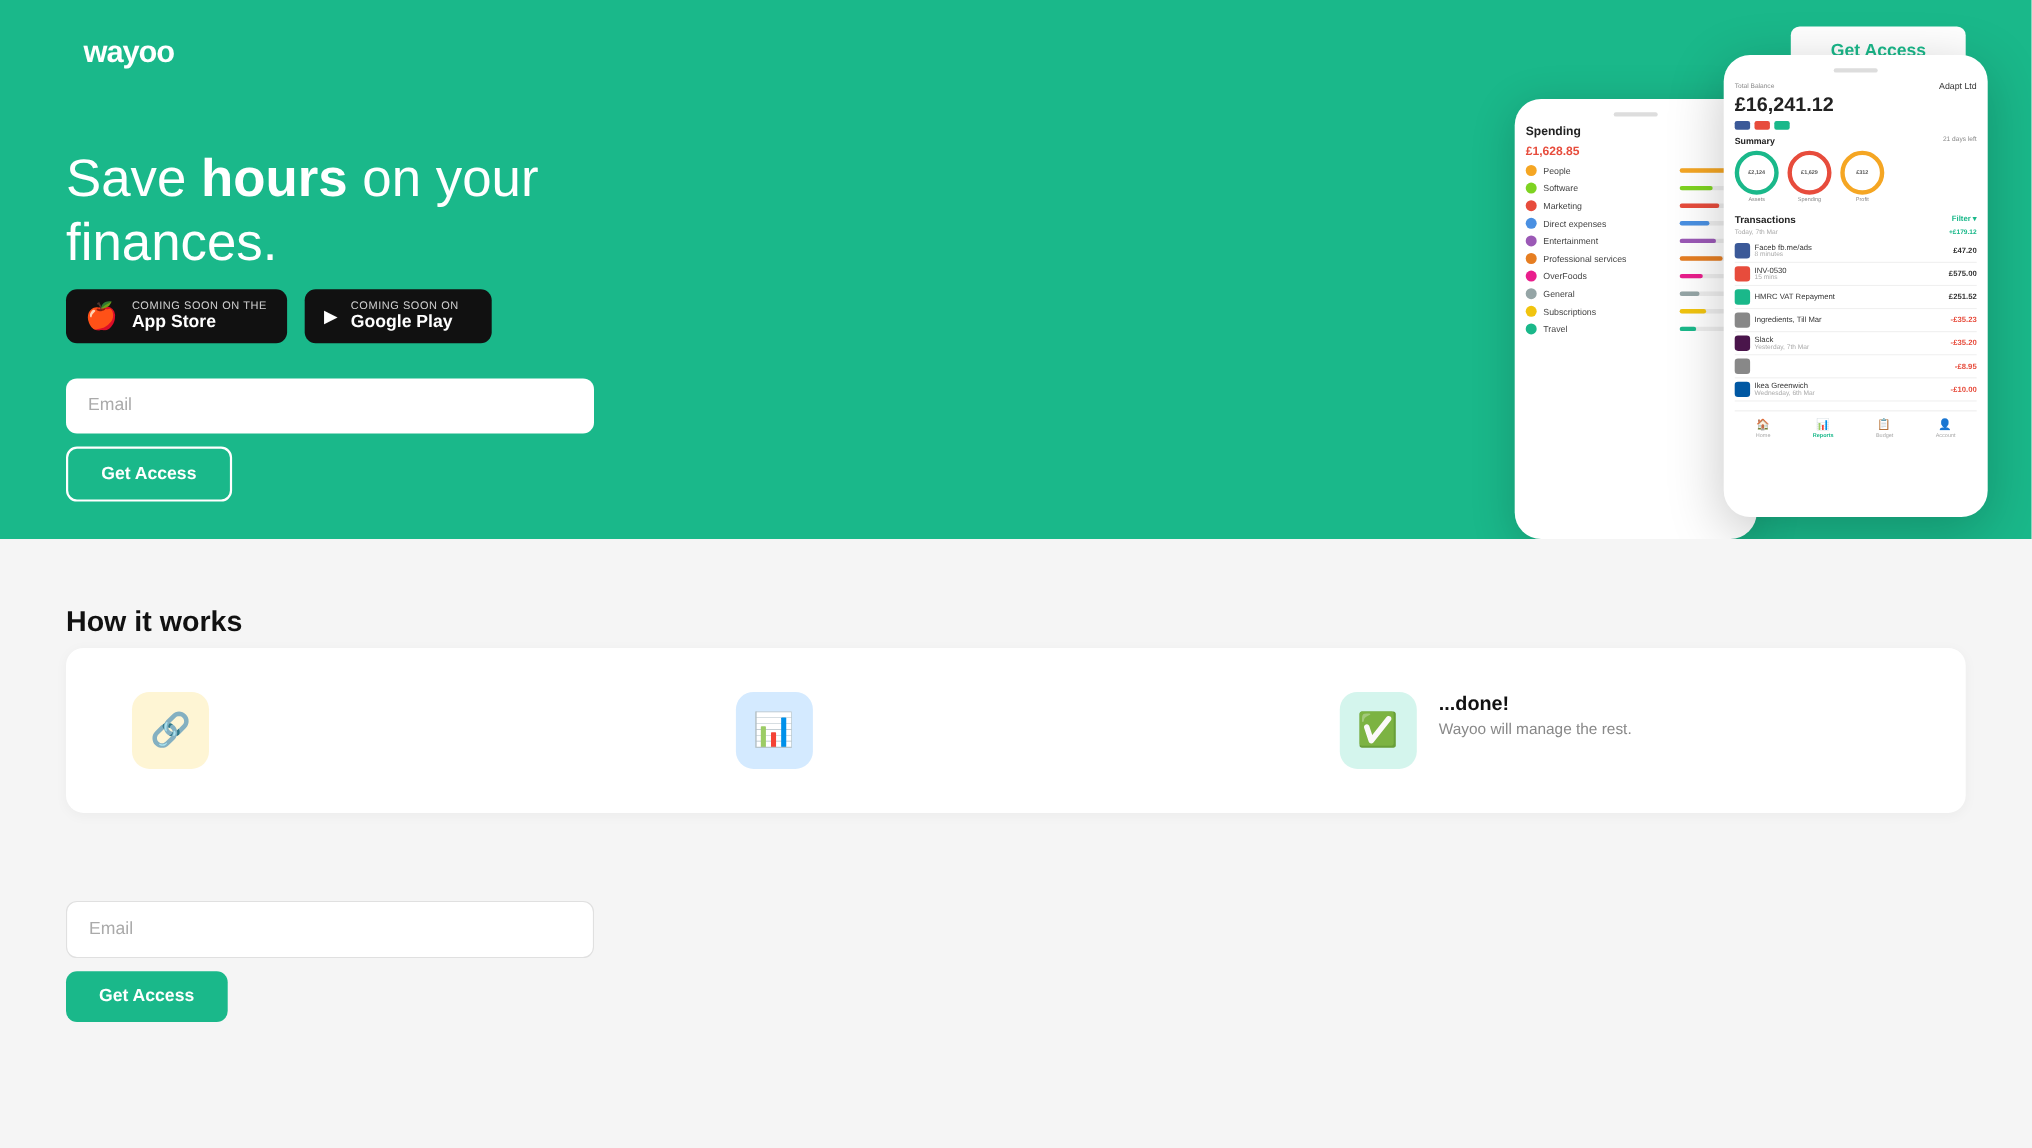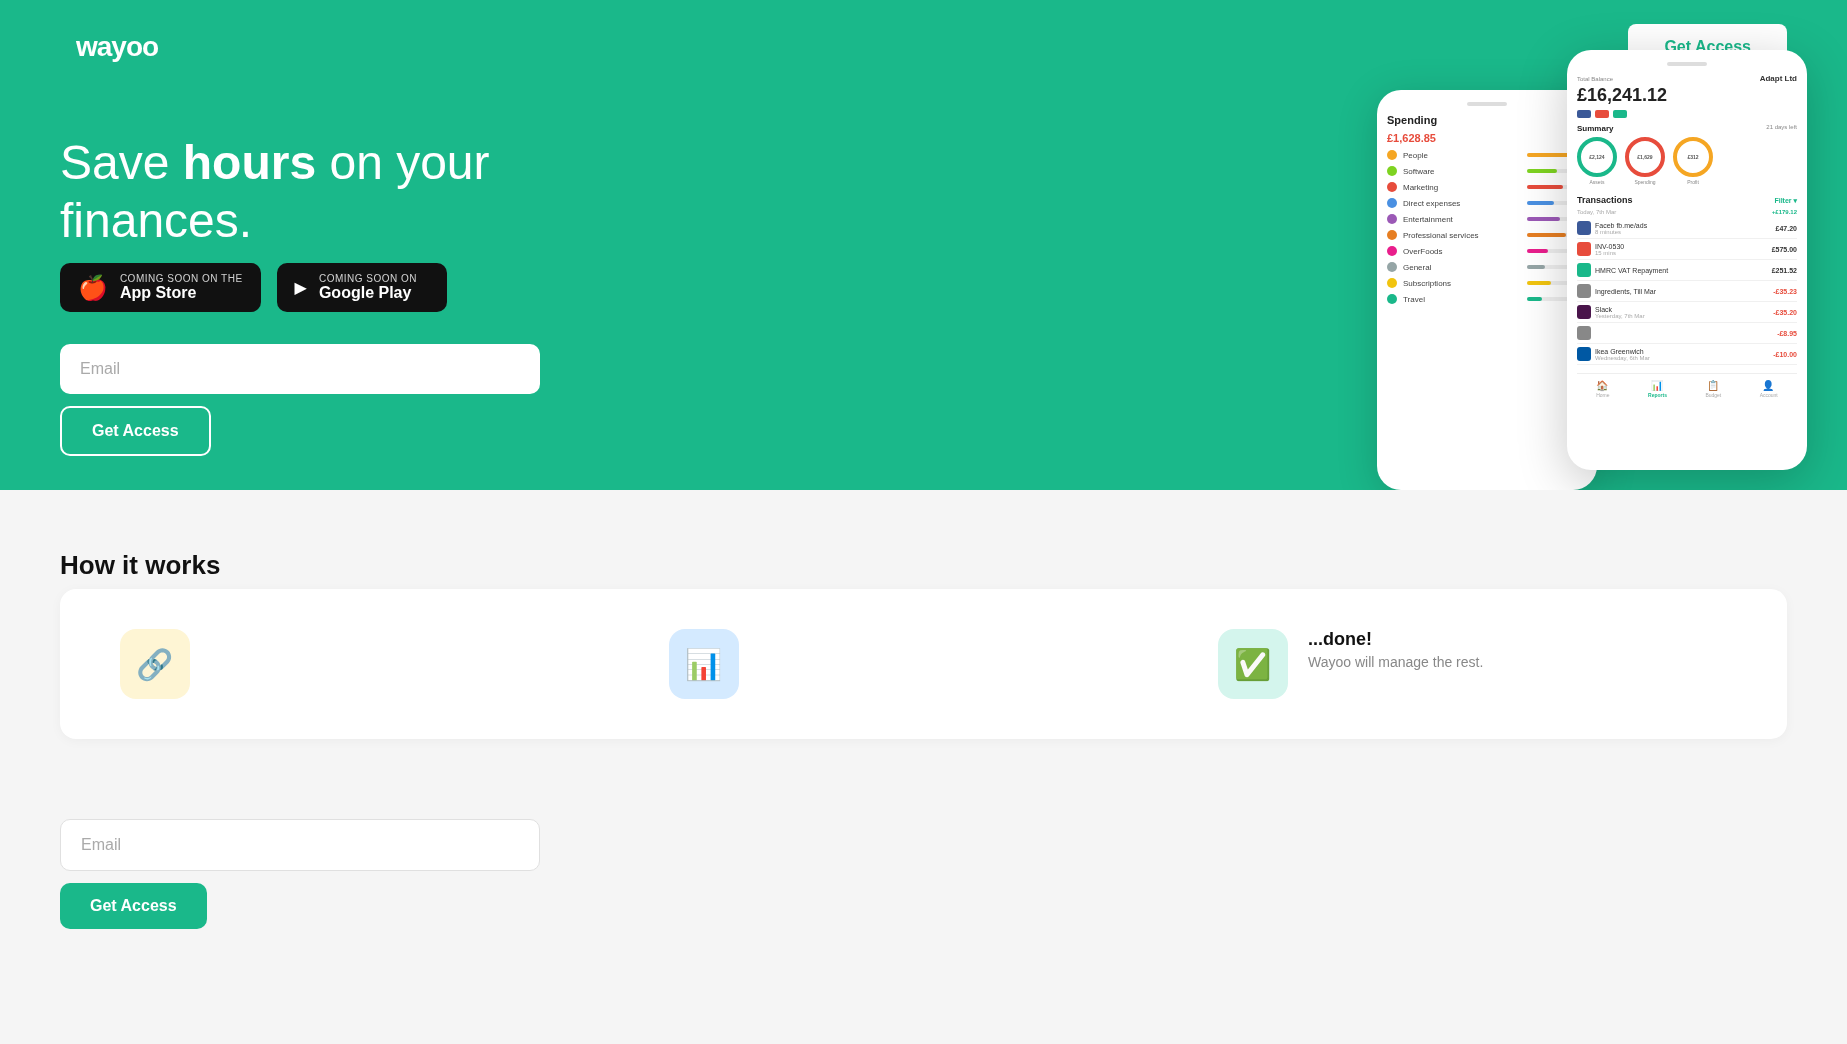--- a/index.html
+++ b/index.html
@@ -393,21 +393,21 @@
       min-width: 170px;
     }
 
     .trans-section-title {
       font-size: 9px;
       font-weight: 700;
       color: #222;
       margin-bottom: 4px;
       display: flex;
       justify-content: space-between;
-      align-items: flex-end;
+      align-items: flex-start;
     }
 
     .filter-btn {
       font-size: 7px;
       color: #1ab88a;
     }
   </style>
 </head>
 <body>
 
@@ -529,21 +529,21 @@
     </div>
           </div>
       </div>
     </div>
 
     <div class="phone-front">
       <div class="phone-screen">
         <div class="phone-top-bar"></div>
         <div style="display:flex;justify-content:space-between;align-items:center;margin-bottom:2px">
           <span style="font-size:6px;color:#888">Total Balance</span>
-          <span style="font-size:8px;color:#333;font-weight:700">Adapt Ltd</span>
+          <span style="font-size:8px;color:#333;font-weight:400">Adapt Ltd</span>
         </div>
         <div class="front-total">£16,241.12</div>
         <div style="display:flex;gap:4px;margin-bottom:6px">
           <span style="background:#3b5998;width:14px;height:8px;border-radius:2px;display:inline-block"></span>
           <span style="background:#e74c3c;width:14px;height:8px;border-radius:2px;display:inline-block"></span>
           <span style="background:#1ab88a;width:14px;height:8px;border-radius:2px;display:inline-block"></span>
         </div>
         <div style="display:flex;justify-content:space-between;margin-bottom:4px">
           <span style="font-size:8px;font-weight:700;color:#222">Summary</span>
           <span style="font-size:6px;color:#888">21 days left</span>

